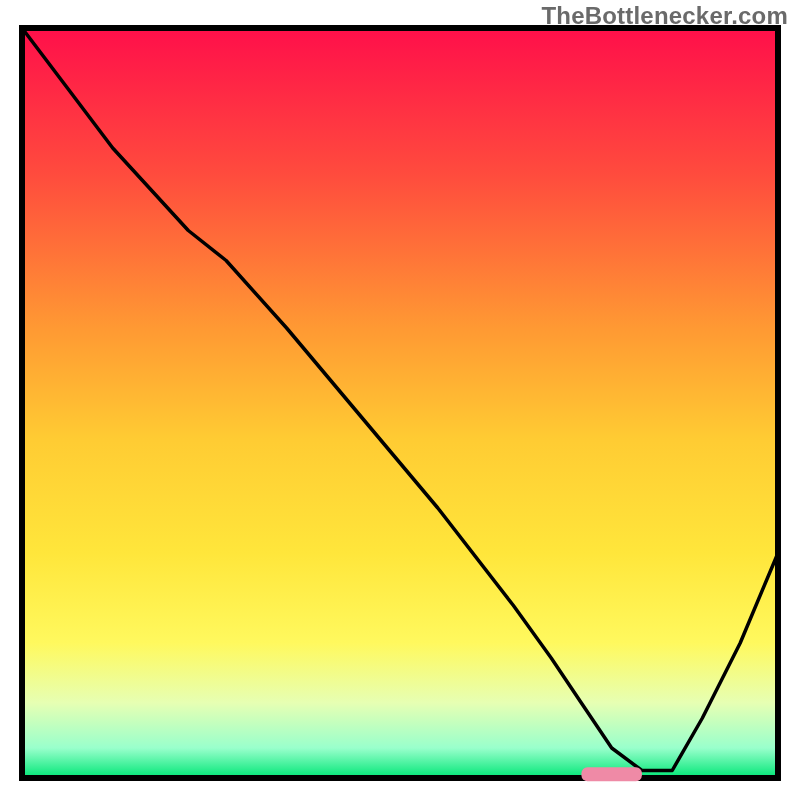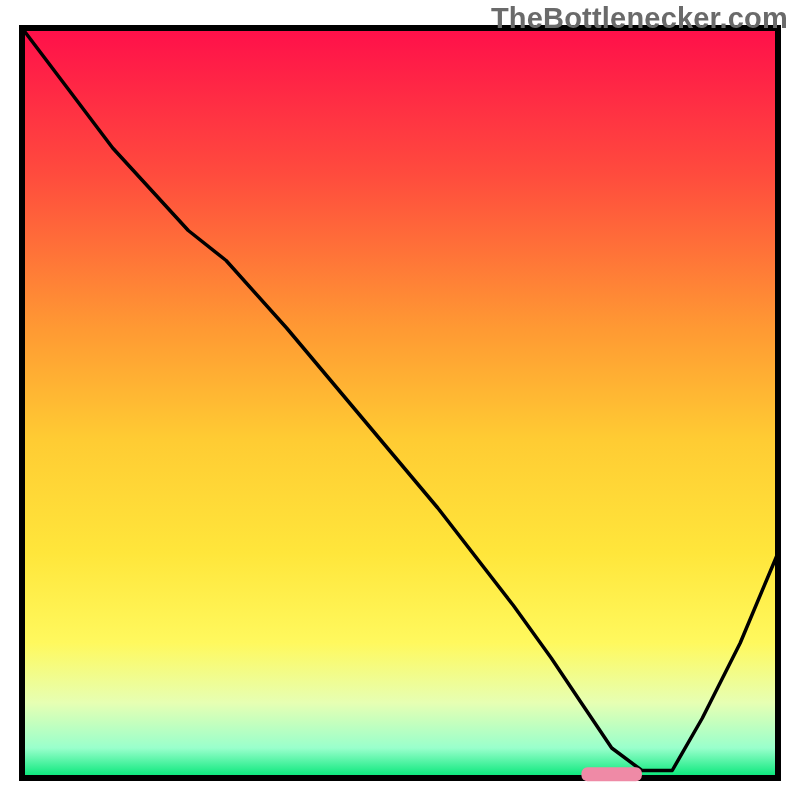--- a/index.html
+++ b/index.html
@@ -13,21 +13,21 @@
   }
   .wrap {
     position: relative;
     width: 800px;
     height: 800px;
   }
   .watermark {
     position: absolute;
     top: 2px;
     right: 12px;
-    font-size: 29px;
+    font-size: 24px;
     font-weight: 600;
     color: #6a6a6a;
     letter-spacing: 0.2px;
   }
 </style>
 </head>
 <body>
 
 <div class="wrap">
   <div class="watermark">TheBottlenecker.com</div>

